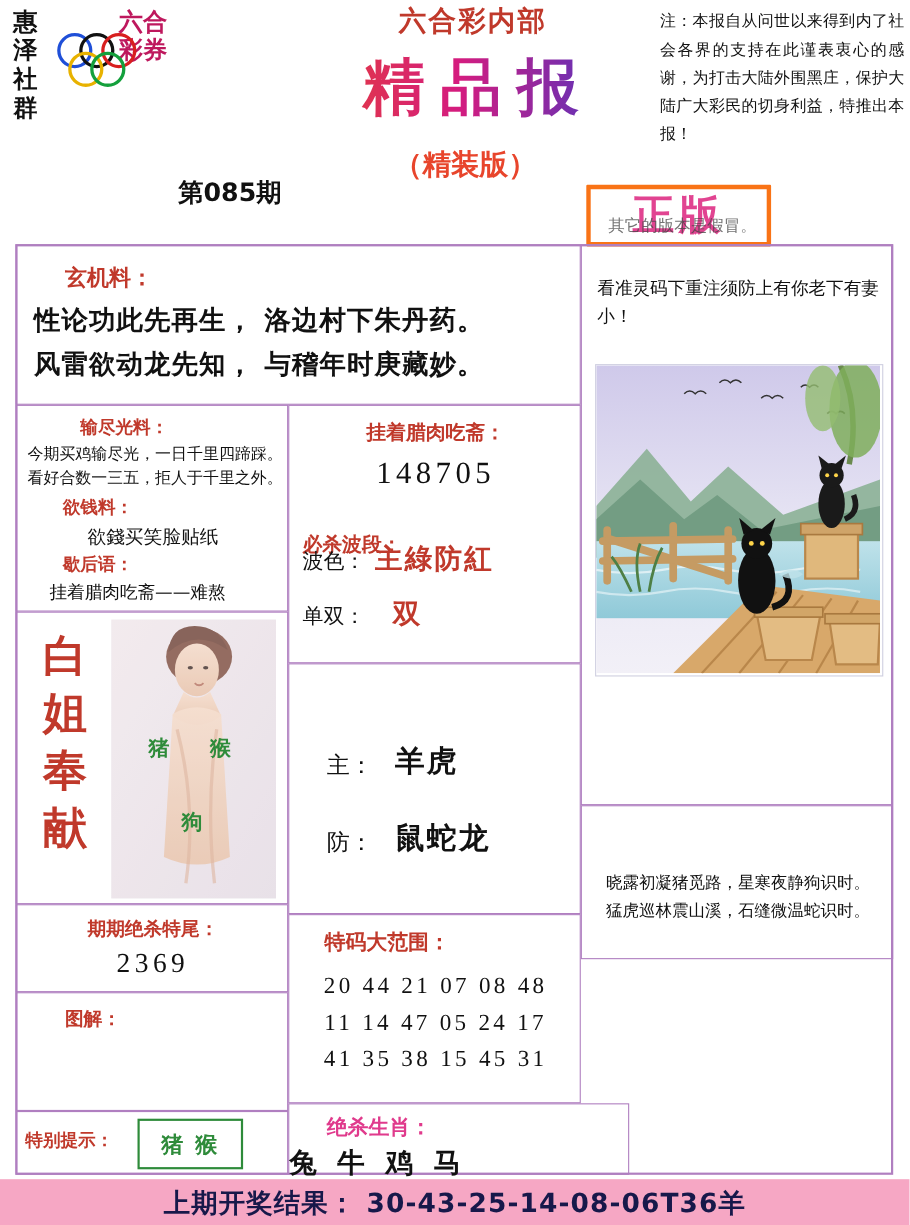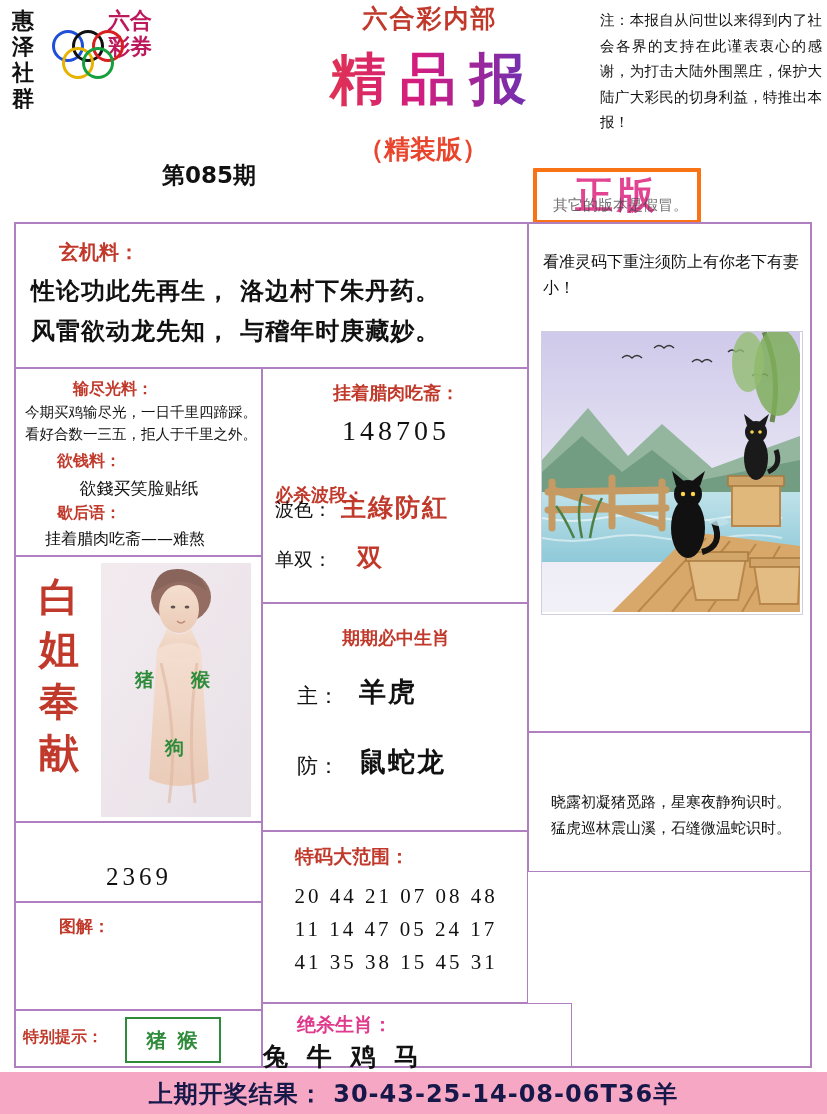--- a/index.html
+++ b/index.html
@@ -340,36 +340,36 @@
         <path d="M76 58 q4 4 8 0" stroke="#b4705c" stroke-width="1.6" fill="none"></path>
         <rect x="0" y="0" width="150" height="254" fill="#f2e6ee" opacity="0.22"></rect>
       </svg>
     </div>
     <div class="bj-tag1">猪</div>
     <div class="bj-tag2">猴</div>
     <div class="bj-tag3">狗</div>
   </div>
 
   <div class="cell jueshawei">
+    <div class="jsw-t">期期绝杀特尾：</div>
     <div class="jsw-v">2369</div>
   </div>
 
   <div class="cell tujie">
     <div class="tj-t">图解：</div>
   </div>
 
   <div class="cell tips">
     <div class="tips-t">特别提示：</div>
     <div class="tips-box">
       <div class="tips-v">猪 猴</div>
     </div>
   </div>
 
   <div class="cell shengxiao">
-    <div class="sx-t">期期必中生肖</div>
     <div class="sx-k1">主：</div>
     <div class="sx-v1">羊虎</div>
     <div class="sx-k2">防：</div>
     <div class="sx-v2">鼠蛇龙</div>
   </div>
 
   <div class="cell fanwei">
     <div class="fw-t">特码大范围：</div>
     <div class="fw-rows">
       <div class="fw-row">20 44 21 07 08 48</div>

